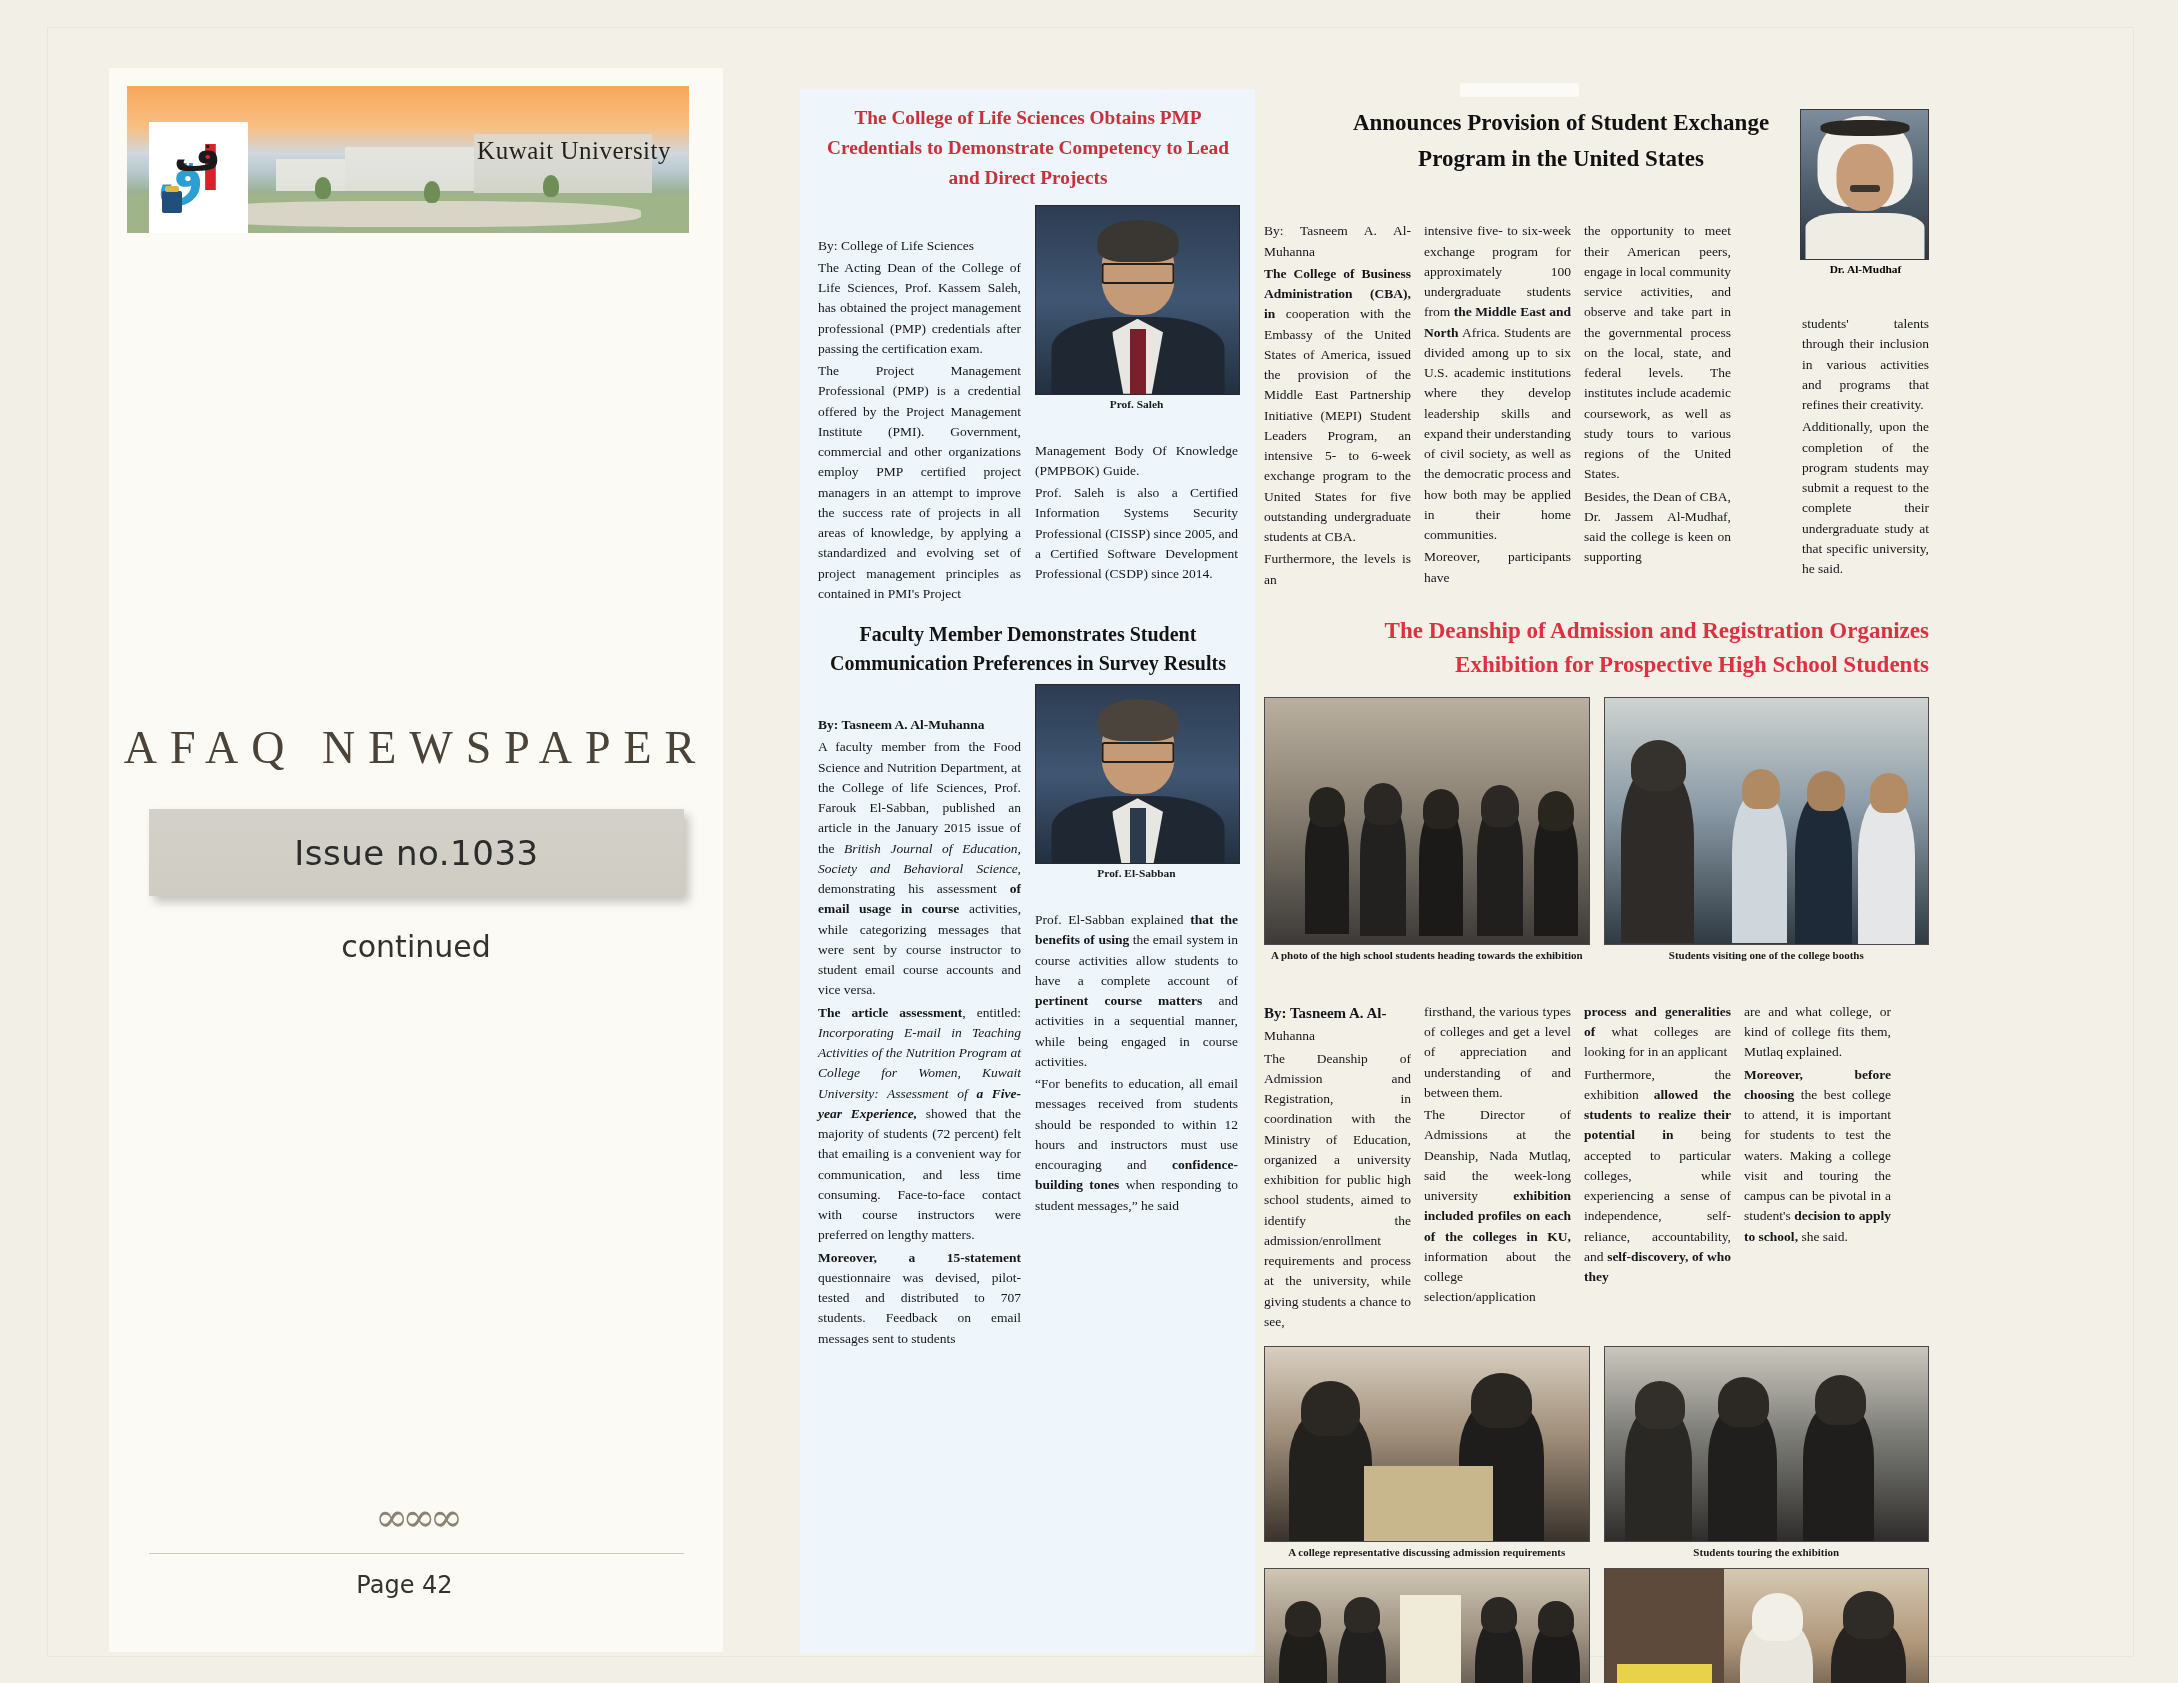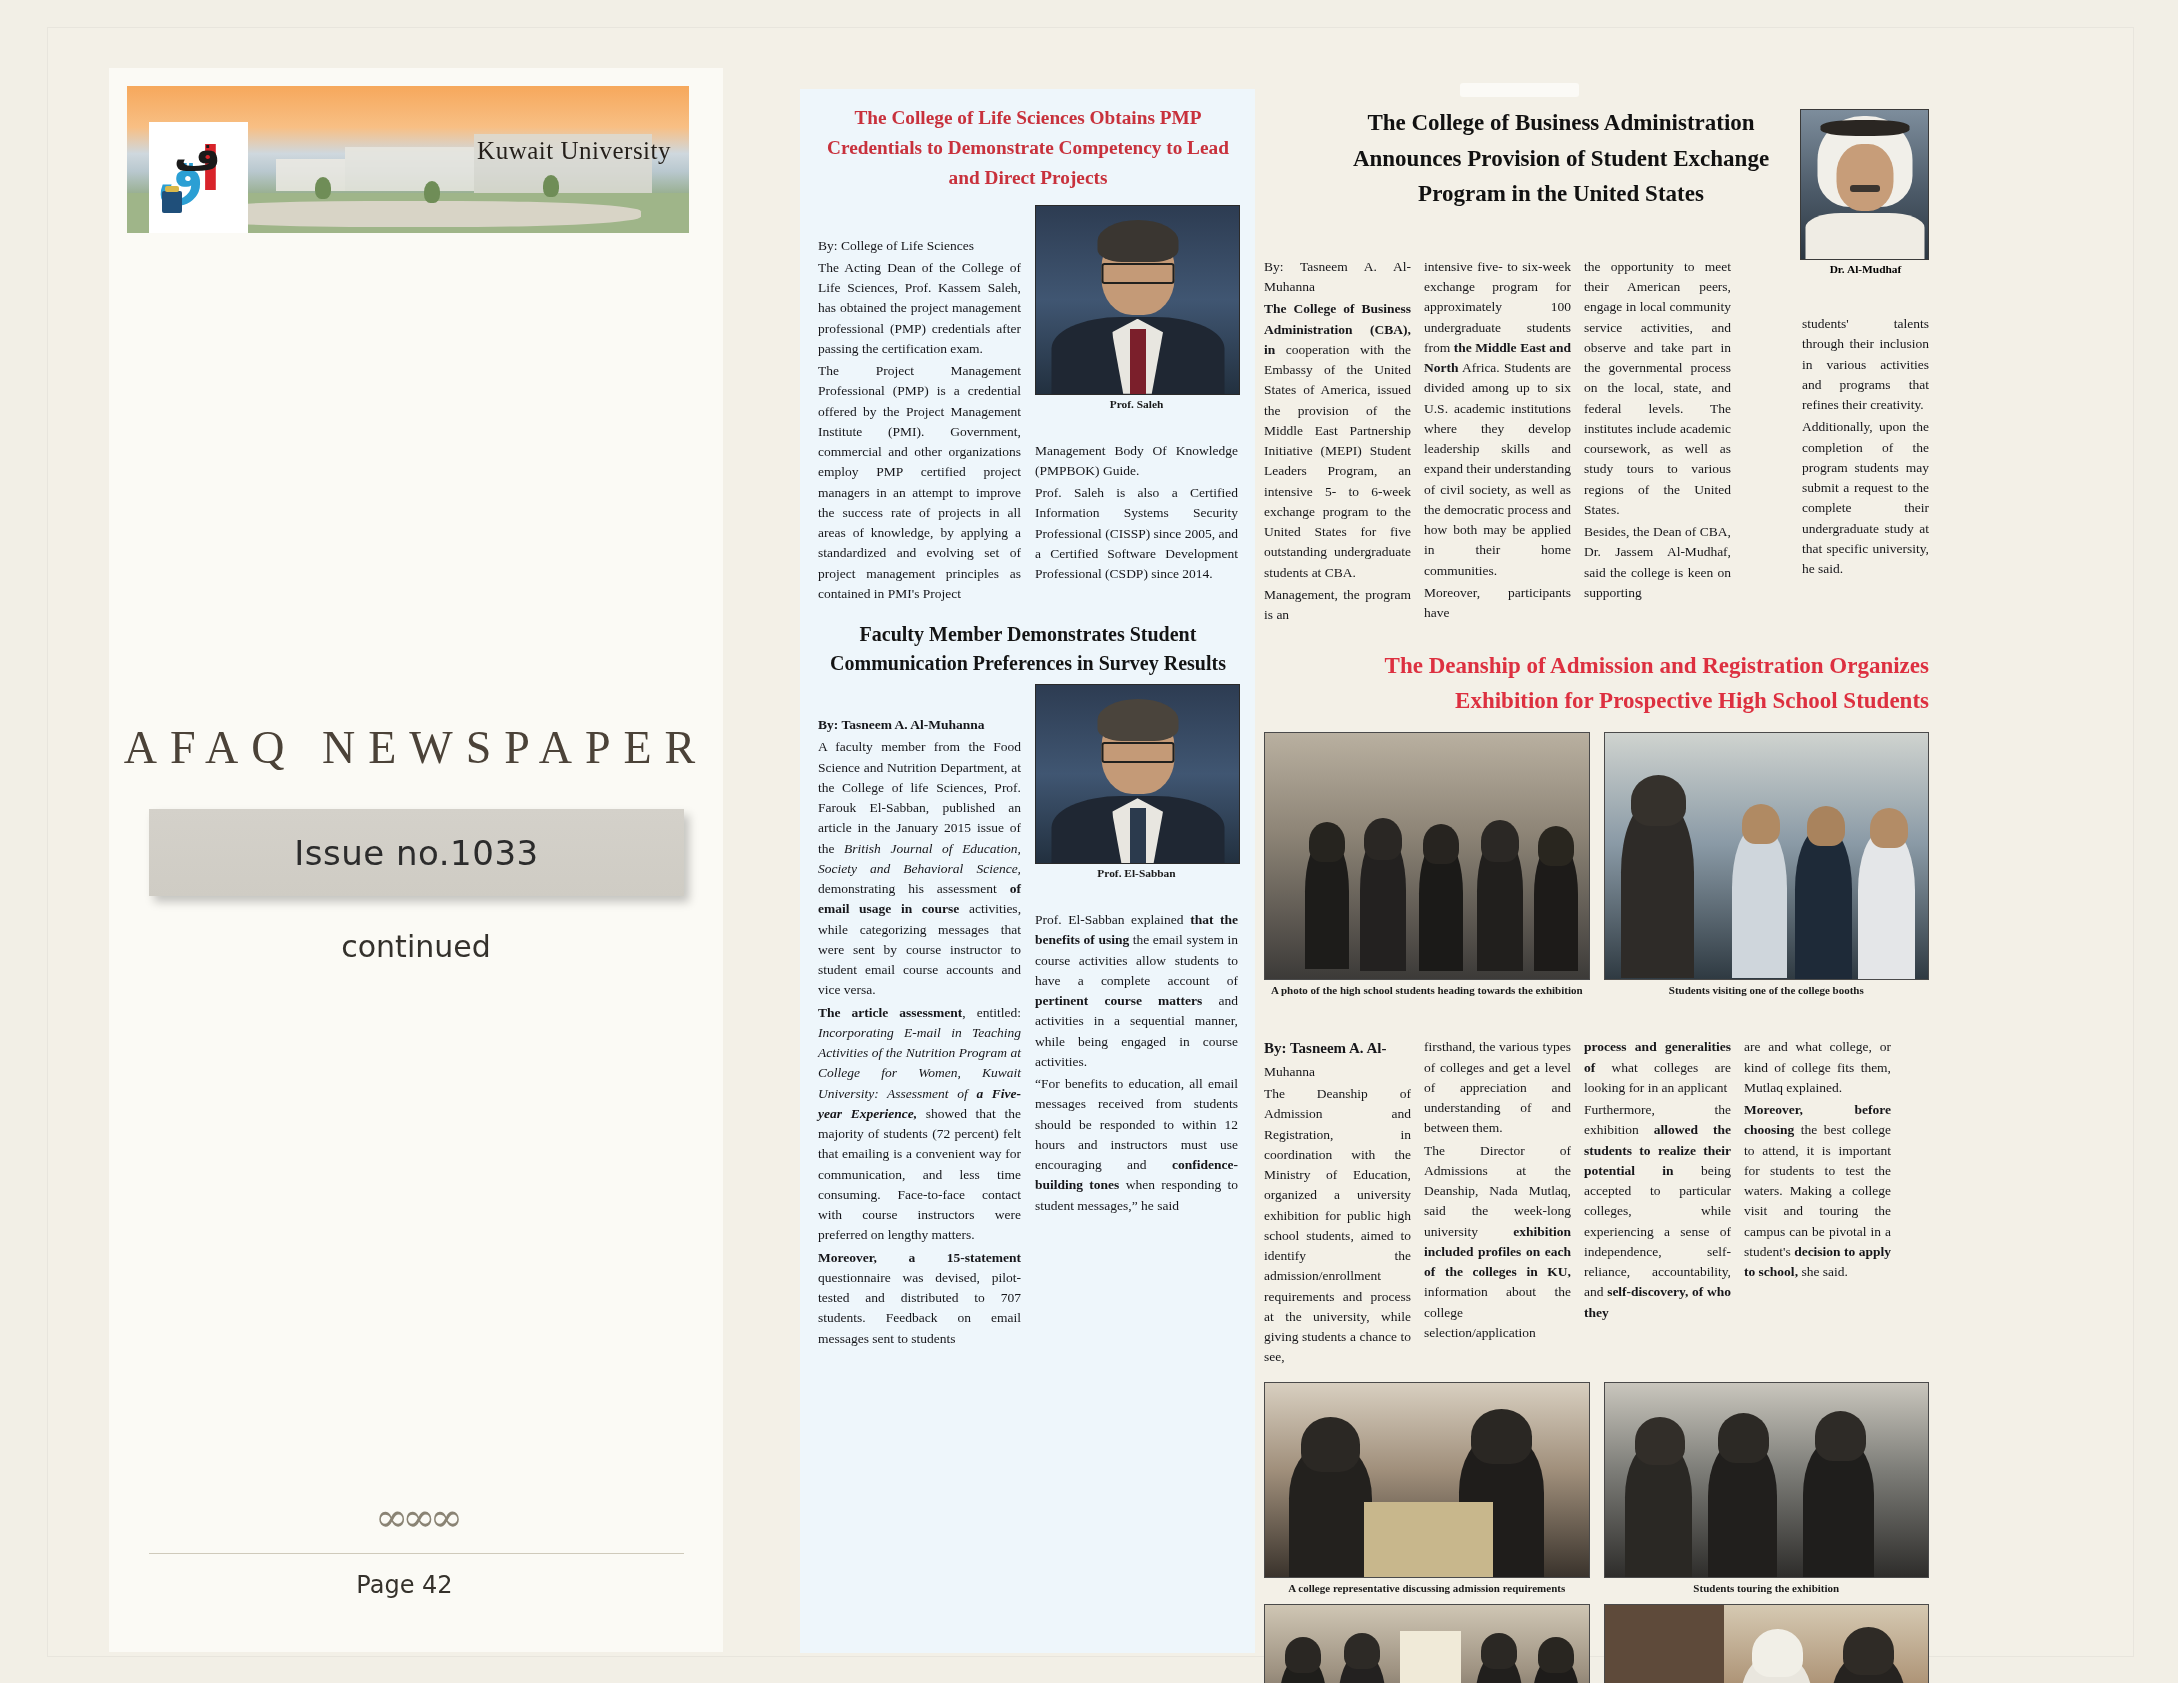--- a/index.html
+++ b/index.html
@@ -266,21 +266,20 @@
         </div>
       </div>
 
     </div>
   </div>
 
   <div class="right-sec">
     <div class="tab-notch"></div>
 
     <div class="cba-head" style="margin-top:16px;">
-      <div>The College of Business Administration</div>
       <div>Announces Provision of Student Exchange</div>
       <div>Program in the United States</div>
     </div>
 
     <div class="mudhaf-photo">
       <span class="mh-body"></span>
       <span class="mh-ghutra"></span>
       <span class="mh-agal"></span>
       <span class="mh-face"></span>
       <span class="mh-mous"></span>
@@ -288,21 +287,21 @@
     <div class="mudhaf-cap">Dr. Al-Mudhaf</div>
     <div class="side-txt body-txt">
       <p>students' talents through their inclusion in various activities and programs that refines their creativity.</p>
       <p>Additionally, upon the completion of the program students may submit a request to the complete their undergraduate study at that specific university, he said.</p>
     </div>
 
     <div class="three-col" style="margin-top:14px;width:519px;">
       <div class="col3 body-txt">
         <p>By: Tasneem A. Al-Muhanna</p>
         <p><span class="b">The College of Business Administration (CBA), in</span><span> cooperation with the Embassy of the United States of America, issued the provision of the Middle East Partnership Initiative (MEPI) Student Leaders Program, an intensive 5- to 6-week exchange program to the United States for five outstanding undergraduate students at CBA.</span></p>
-        <p>Management, the program is an</p>
+        <p>Furthermore, the levels is an</p>
       </div>
       <div class="col3 body-txt">
         <p><span>intensive five- to six-week exchange program for approximately 100 undergraduate students from </span><span class="b">the Middle East and North</span><span> Africa. Students are divided among up to six U.S. academic institutions where they develop leadership skills and expand their understanding of civil society, as well as the democratic process and how both may be applied in their home communities.</span></p>
         <p>Moreover, participants have</p>
       </div>
       <div class="col3 body-txt">
         <p>the opportunity to meet their American peers, engage in local community service activities, and observe and take part in the governmental process on the local, state, and federal levels. The institutes include academic coursework, as well as study tours to various regions of the United States.</p>
         <p>Besides, the Dean of CBA, Dr. Jassem Al-Mudhaf, said the college is keen on supporting</p>
       </div>
     </div>

